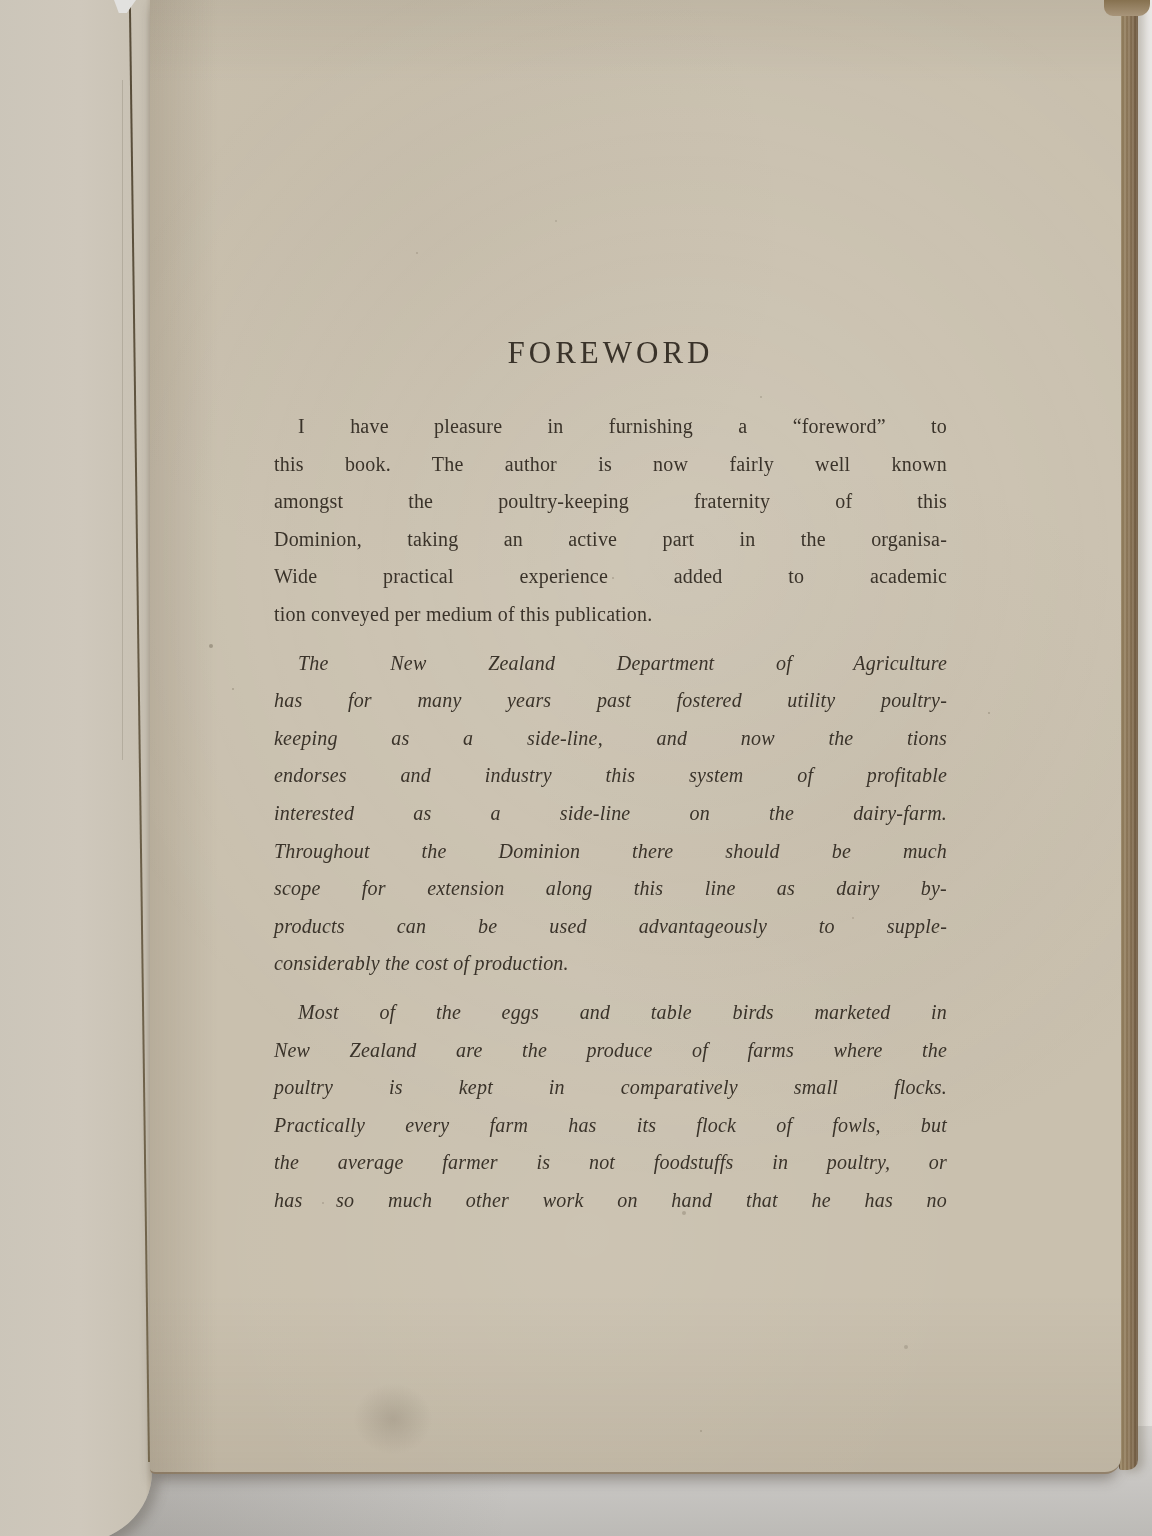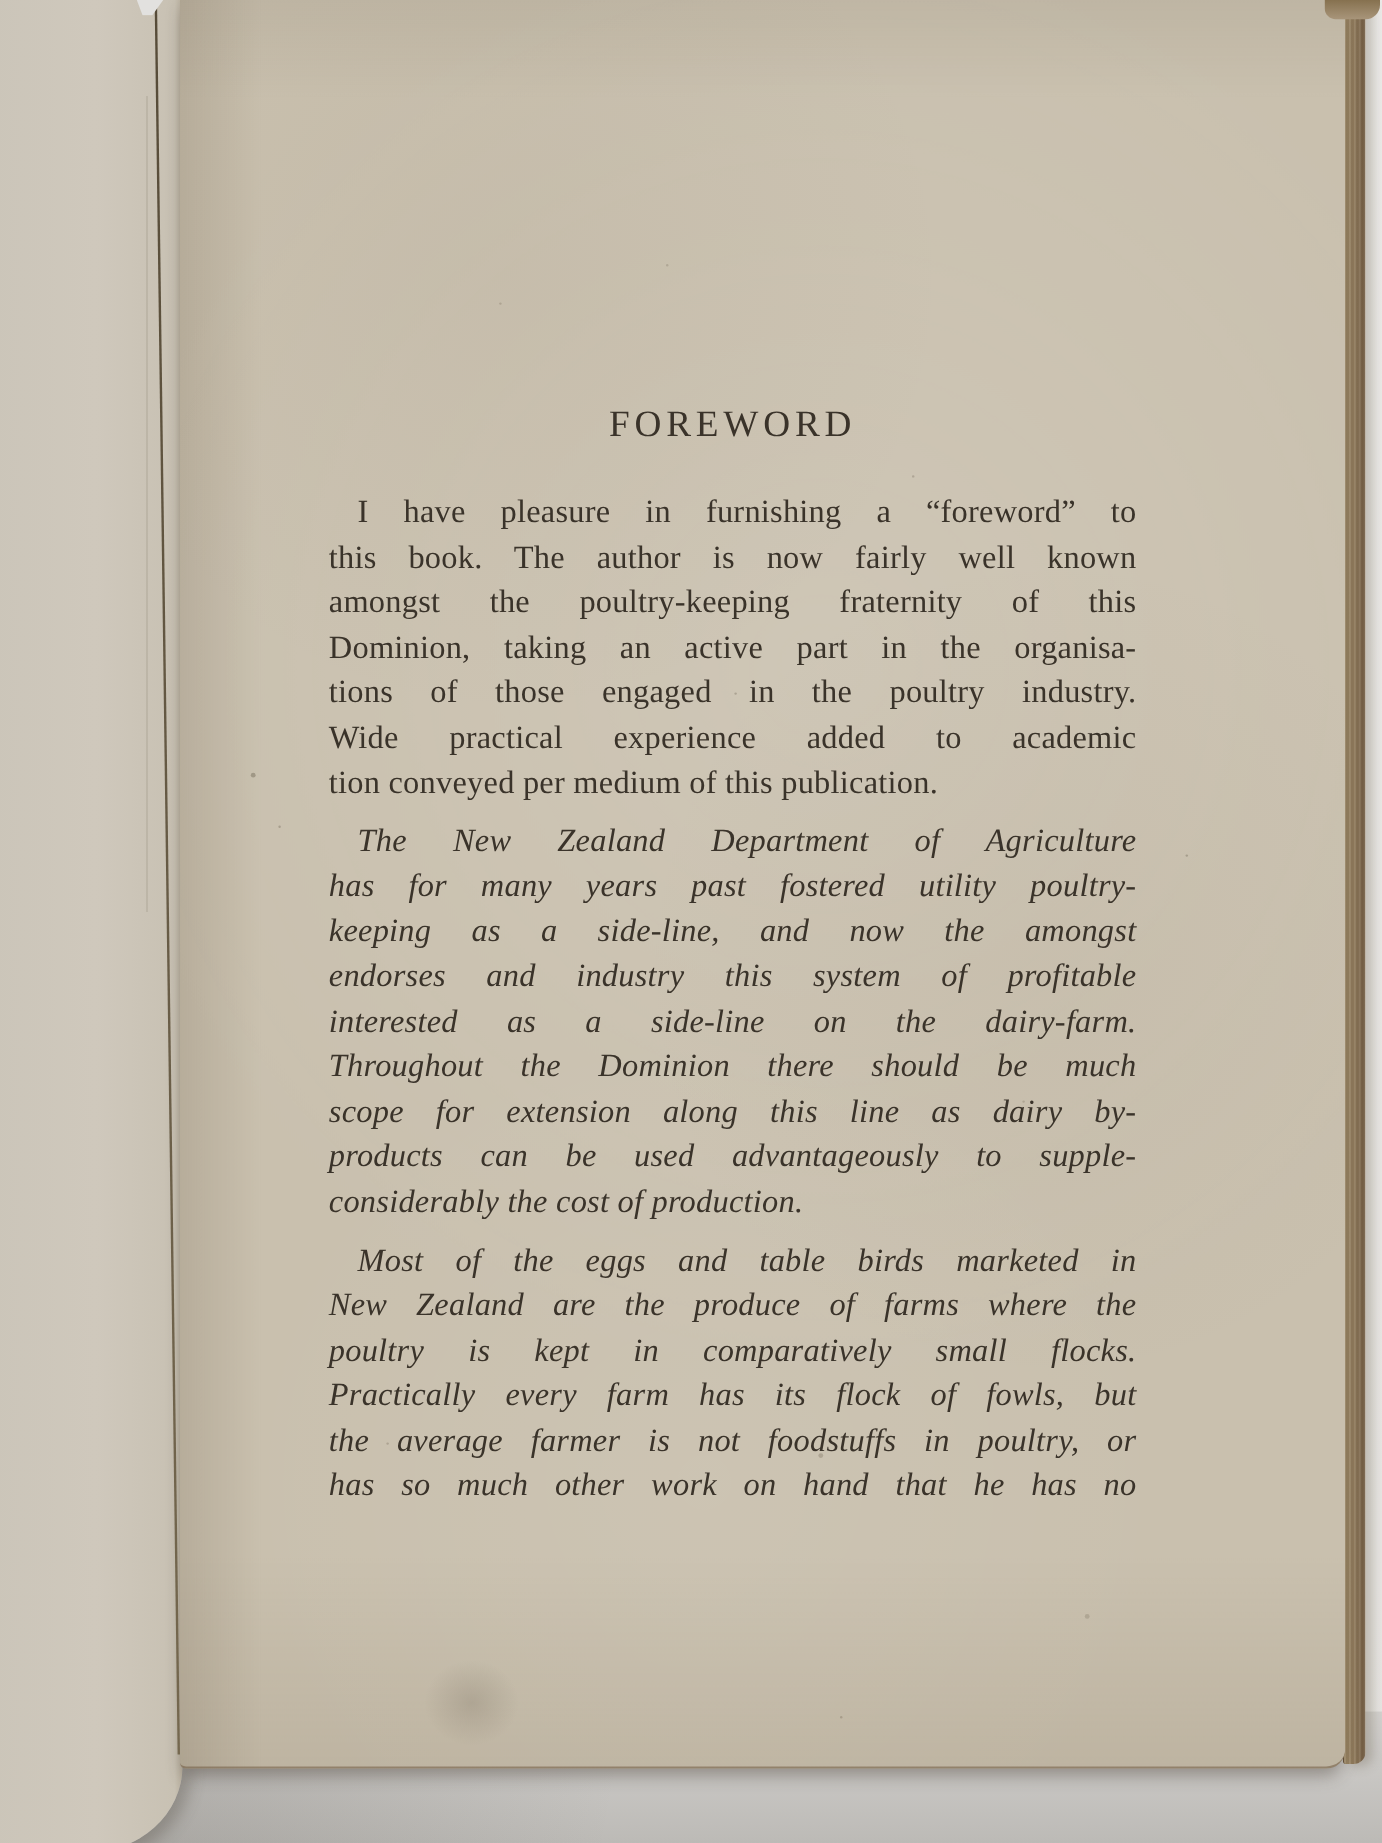--- a/index.html
+++ b/index.html
@@ -137,21 +137,21 @@
     position: absolute; left: 0; top: 335px; width: 100%;
     text-align: center;
     font-size: 31px; line-height: 36px;
     letter-spacing: 4px;
     color: var(--ink, #3a332a);
   }
   .paragraphs { position: absolute; left: 0; top: 408px; width: 100%; }
   .para { margin: 0; }
   .para + .para { margin-top: 11px; font-style: italic; }
   .line {
-    font-size: 27px;
+    font-size: 20px;
     line-height: 37.6px;
     text-align: justify;
     text-align-last: justify;
     white-space: normal;
     letter-spacing: 0.2px;
   }
   .line.indent { text-indent: 24px; }
   .line.no-stretch { text-align-last: left; }
 </style>
 </head>
@@ -175,28 +175,27 @@
   <div class="speck"></div>
 
   <div class="text-block">
     <div class="page-title">FOREWORD</div>
     <div class="paragraphs">
         <div class="para">
           <div class="line indent">I have pleasure in furnishing a “foreword” to</div>
           <div class="line">this book. The author is now fairly well known</div>
           <div class="line">amongst the poultry-keeping fraternity of this</div>
           <div class="line">Dominion, taking an active part in the organisa-</div>
-          <div class="line">tions of those engaged in the poultry industry.</div>
           <div class="line">Wide practical experience added to academic</div>
           <div class="line no-stretch">tion conveyed per medium of this publication.</div>
         </div>
         <div class="para">
           <div class="line indent">The New Zealand Department of Agriculture</div>
           <div class="line">has for many years past fostered utility poultry-</div>
-          <div class="line">keeping as a side-line, and now the amongst</div>
+          <div class="line">keeping as a side-line, and now the tions</div>
           <div class="line">endorses and industry this system of profitable</div>
           <div class="line">interested as a side-line on the dairy-farm.</div>
           <div class="line">Throughout the Dominion there should be much</div>
           <div class="line">scope for extension along this line as dairy by-</div>
           <div class="line">products can be used advantageously to supple-</div>
           <div class="line no-stretch">considerably the cost of production.</div>
         </div>
         <div class="para">
           <div class="line indent">Most of the eggs and table birds marketed in</div>
           <div class="line">New Zealand are the produce of farms where the</div>

